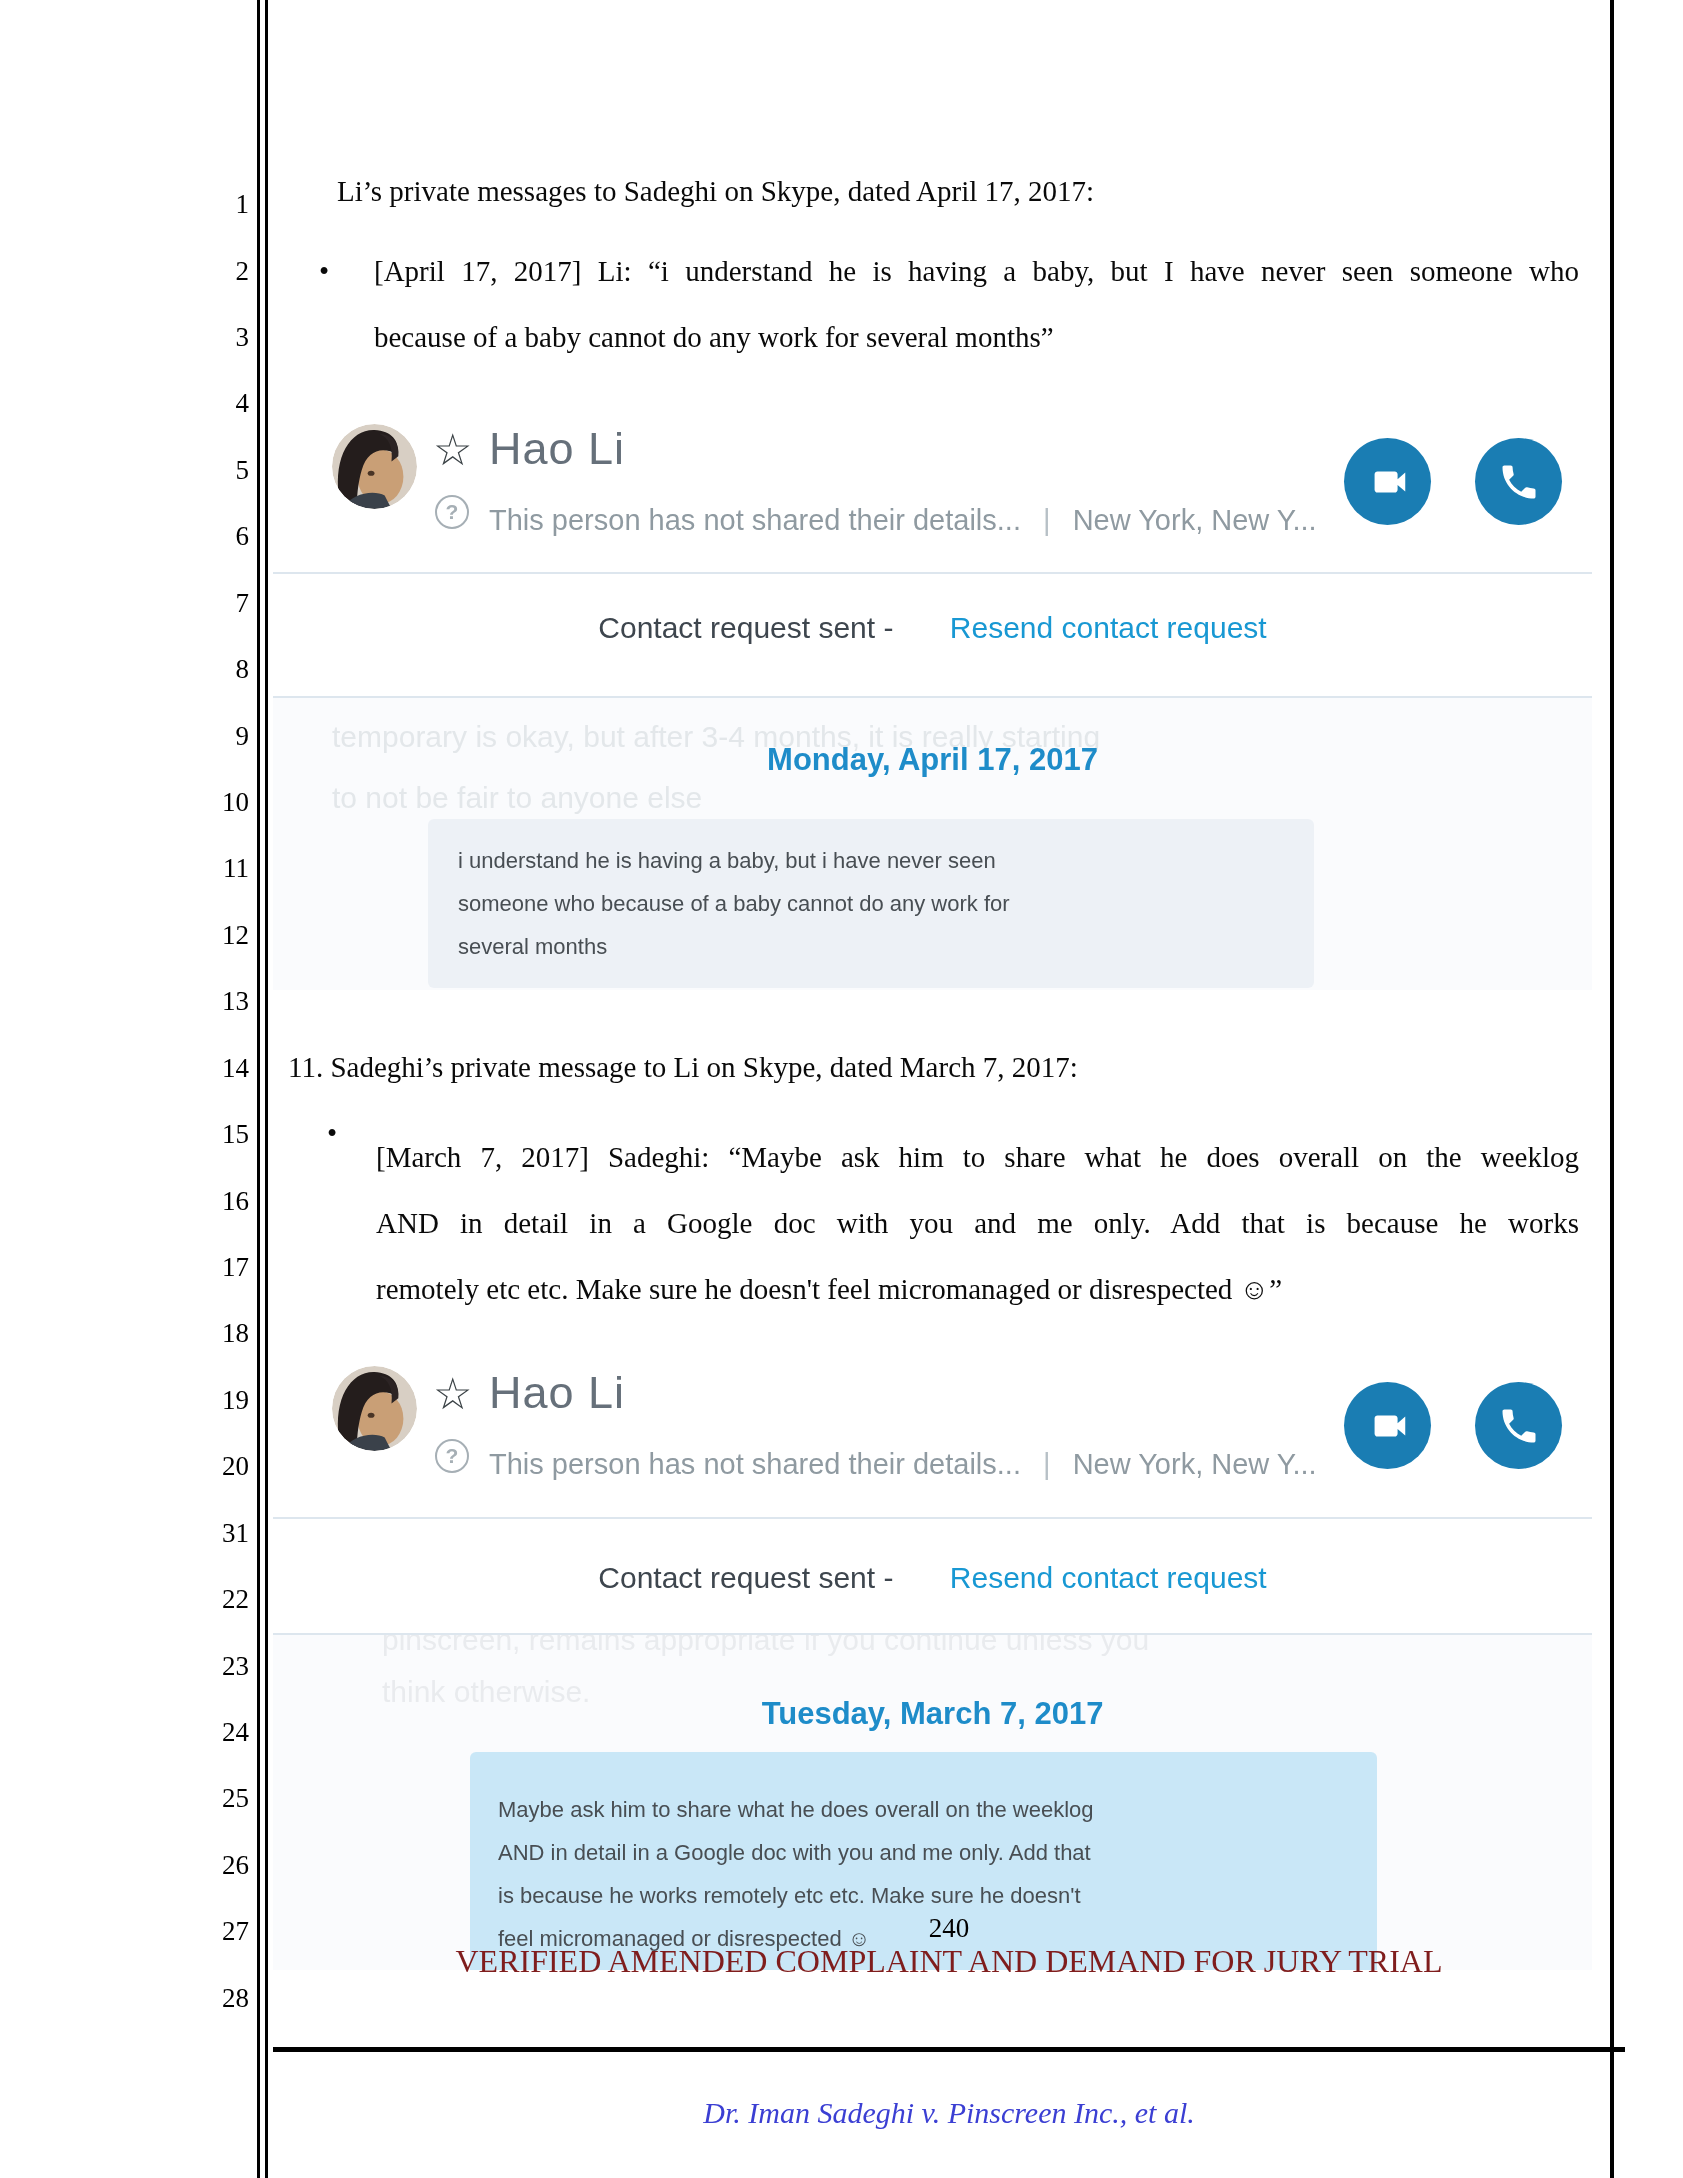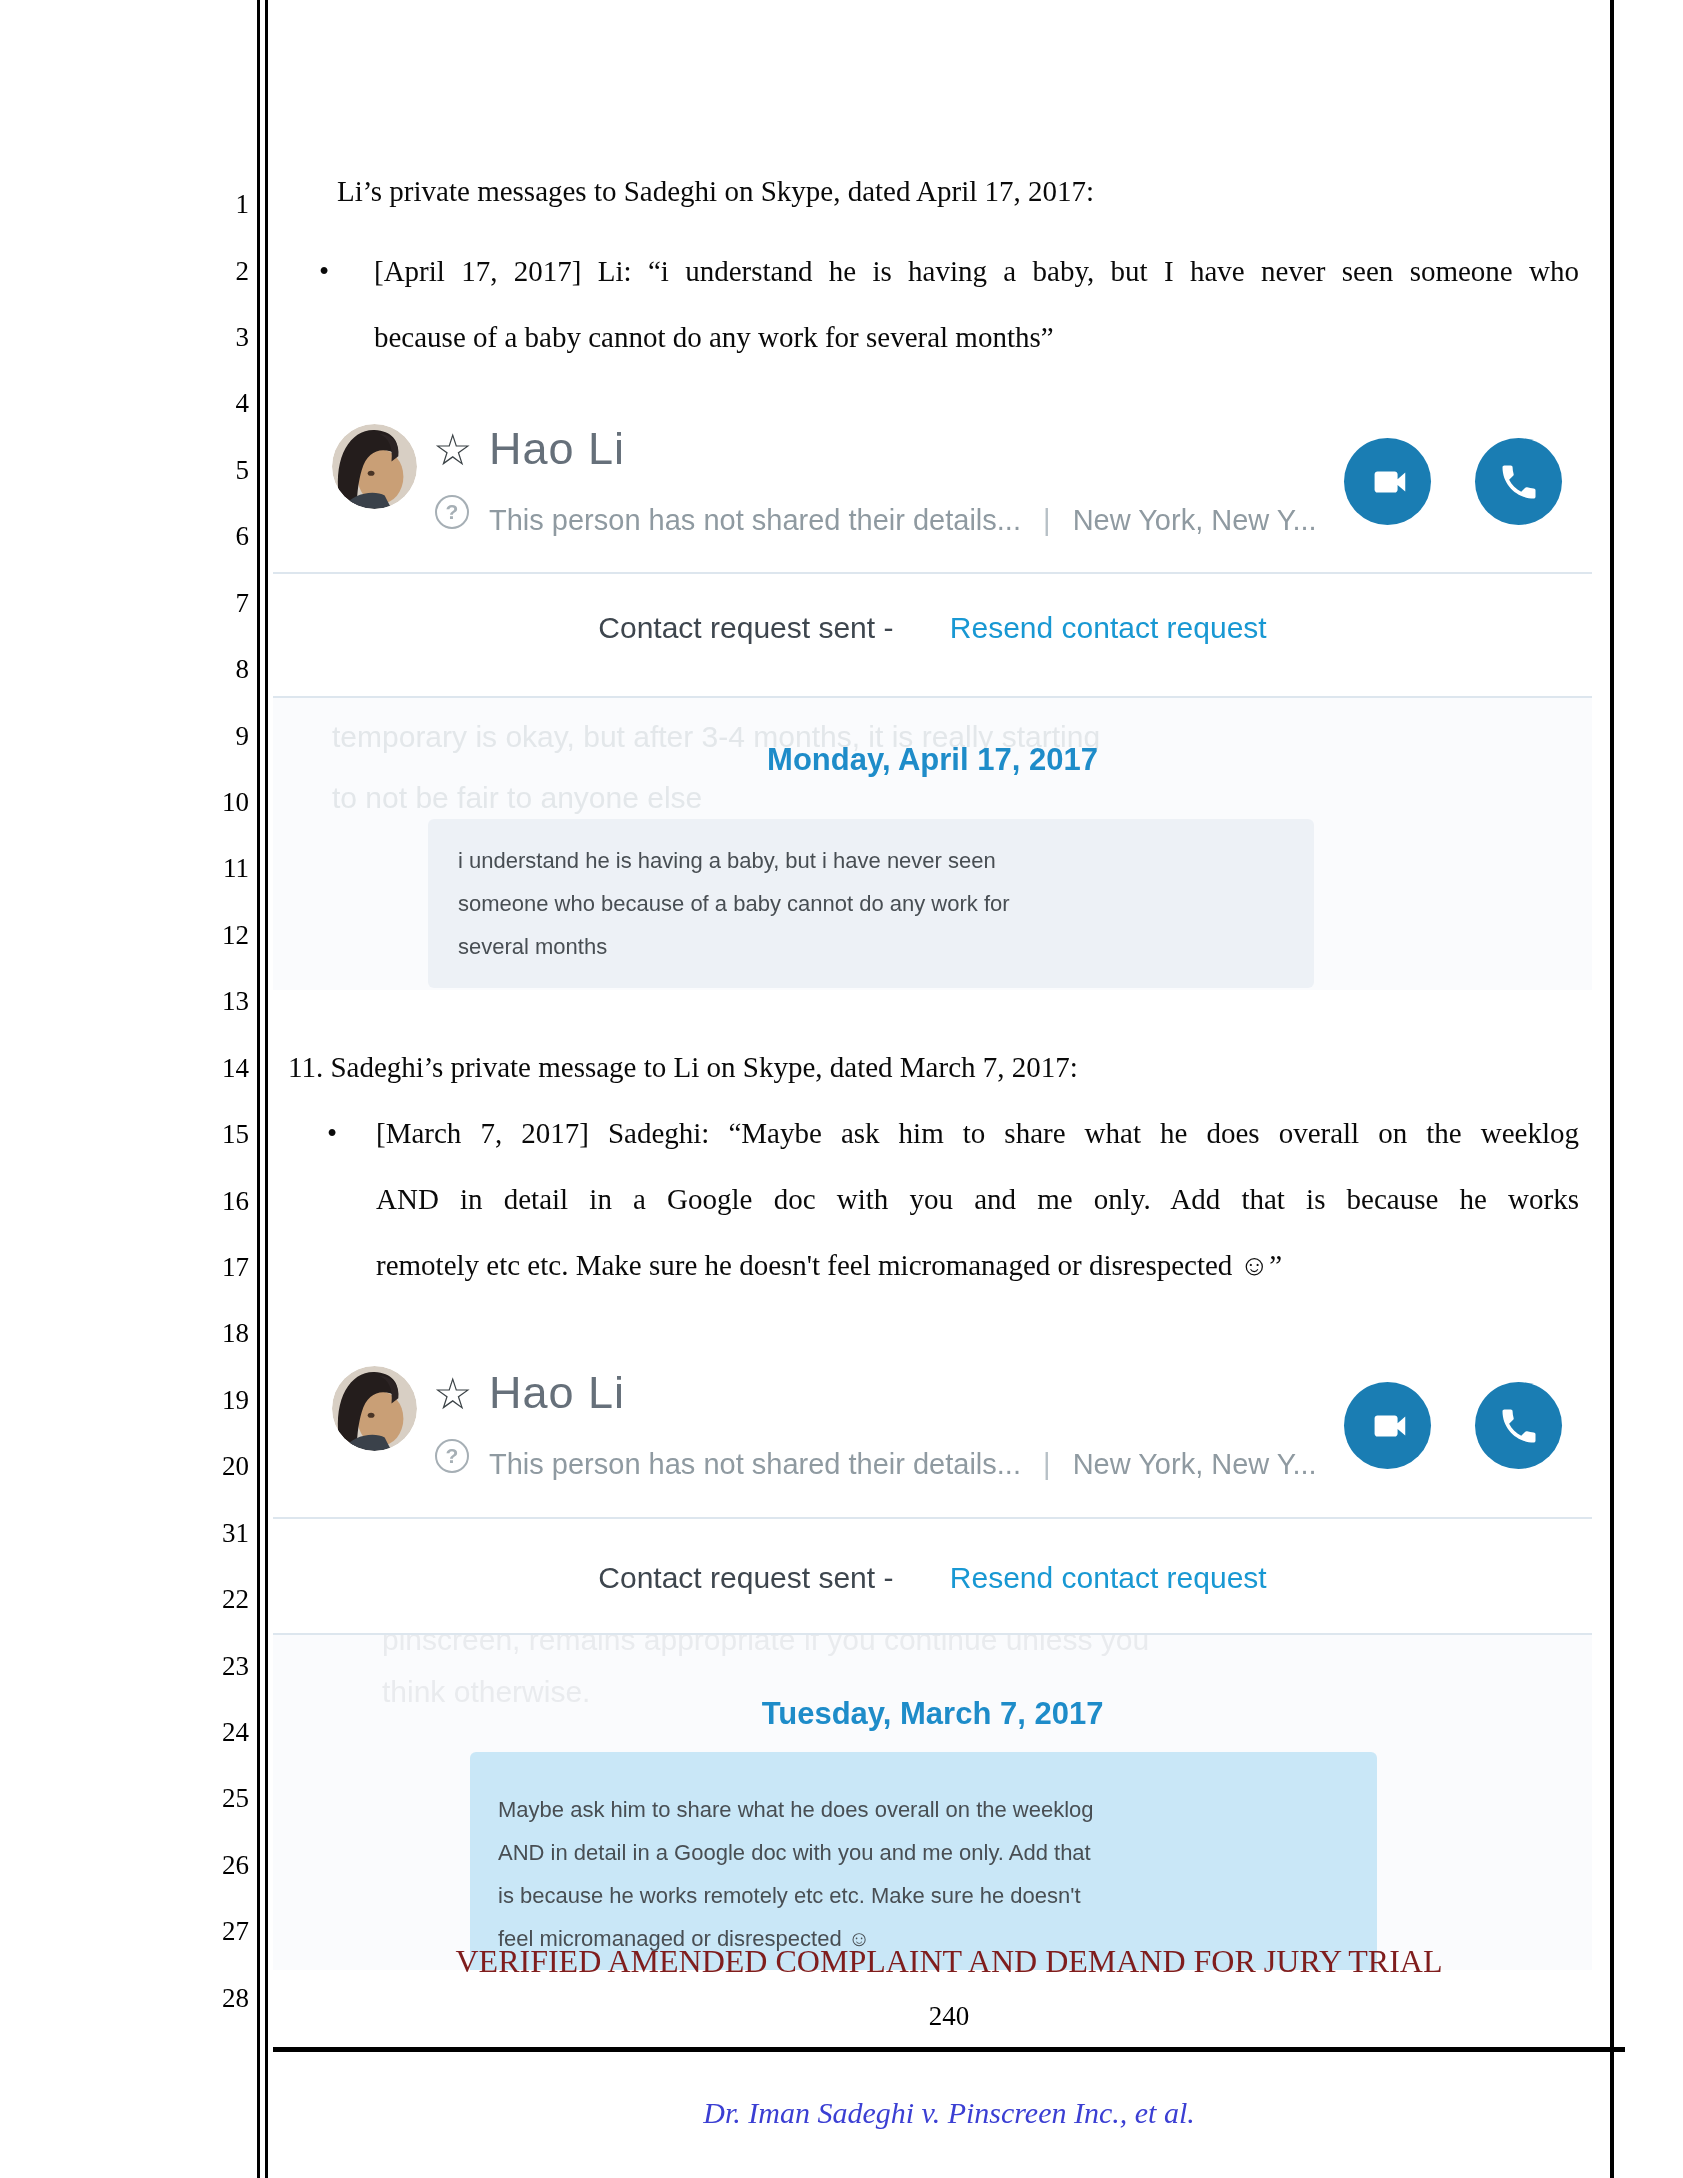--- a/index.html
+++ b/index.html
@@ -38,21 +38,21 @@
   .faded{position:absolute;font-size:30px;line-height:38px;color:#e3e7ea;white-space:nowrap;}
   .chat-date{position:absolute;left:0;width:1319px;text-align:center;font-size:31px;font-weight:600;color:#1e8cc9;}
   .bubble{position:absolute;border-radius:6px;font-size:22px;line-height:43px;color:#484e53;}
   .bubble div{white-space:nowrap;}
 
   
   .footer-center{position:absolute;left:273px;width:1352px;text-align:center;}
   #footer-rule{position:absolute;left:273px;top:2047px;width:1352px;height:5px;background:#000;}
   #footer-title{top:1942px;font:32px/38px "Liberation Serif",serif;color:#7f1d1d;}
   #footer-case{top:2095px;font:italic 30px/36px "Liberation Serif",serif;color:#3b3fd3;}
-  #page-number{top:2000px;font:27px/32px "Liberation Serif",serif;color:#000;}
+  #page-number{top:1912px;font:27px/32px "Liberation Serif",serif;color:#000;}
 </style>
 </head>
 <body>
 
 <div id="canvas">
 
   <div id="line-numbers">
       <div class="ln" style="top: 188px;">1</div>
       <div class="ln" style="top: 255px;">2</div>
       <div class="ln" style="top: 321px;">3</div>
@@ -144,21 +144,21 @@
         <div>i understand he is having a baby, but i have never seen</div>
         <div>someone who because of a baby cannot do any work for</div>
         <div>several months</div>
       </div>
     </div>
   </div>
 
   <div class="abs docline" style="left:288px;top:1034px;">11. Sadeghi’s private message to Li on Skype, dated March 7, 2017:</div>
 
   <div class="abs bullet-dot" style="left:327px;top:1100px;">•</div>
-  <div class="abs" style="left:376px;top:1100px;width:1203px;">
+  <div class="abs" style="left:376px;top:1124px;width:1203px;">
     <div class="jline">[March 7, 2017] Sadeghi: “Maybe ask him to share what he does overall on the weeklog</div>
     <div class="jline">AND in detail in a Google doc with you and me only. Add that is because he works</div>
     <div class="lline">remotely etc etc. Make sure he doesn't feel micromanaged or disrespected ☺”</div>
   </div>
 
   <div class="shot" style="top:1354px;height:616px;">
 
     <div class="avatar" style="left:59px;top:12px;">
       <svg viewBox="0 0 100 100" width="85" height="85">
         <circle cx="50" cy="50" r="50" fill="#d8cfc4"></circle>

